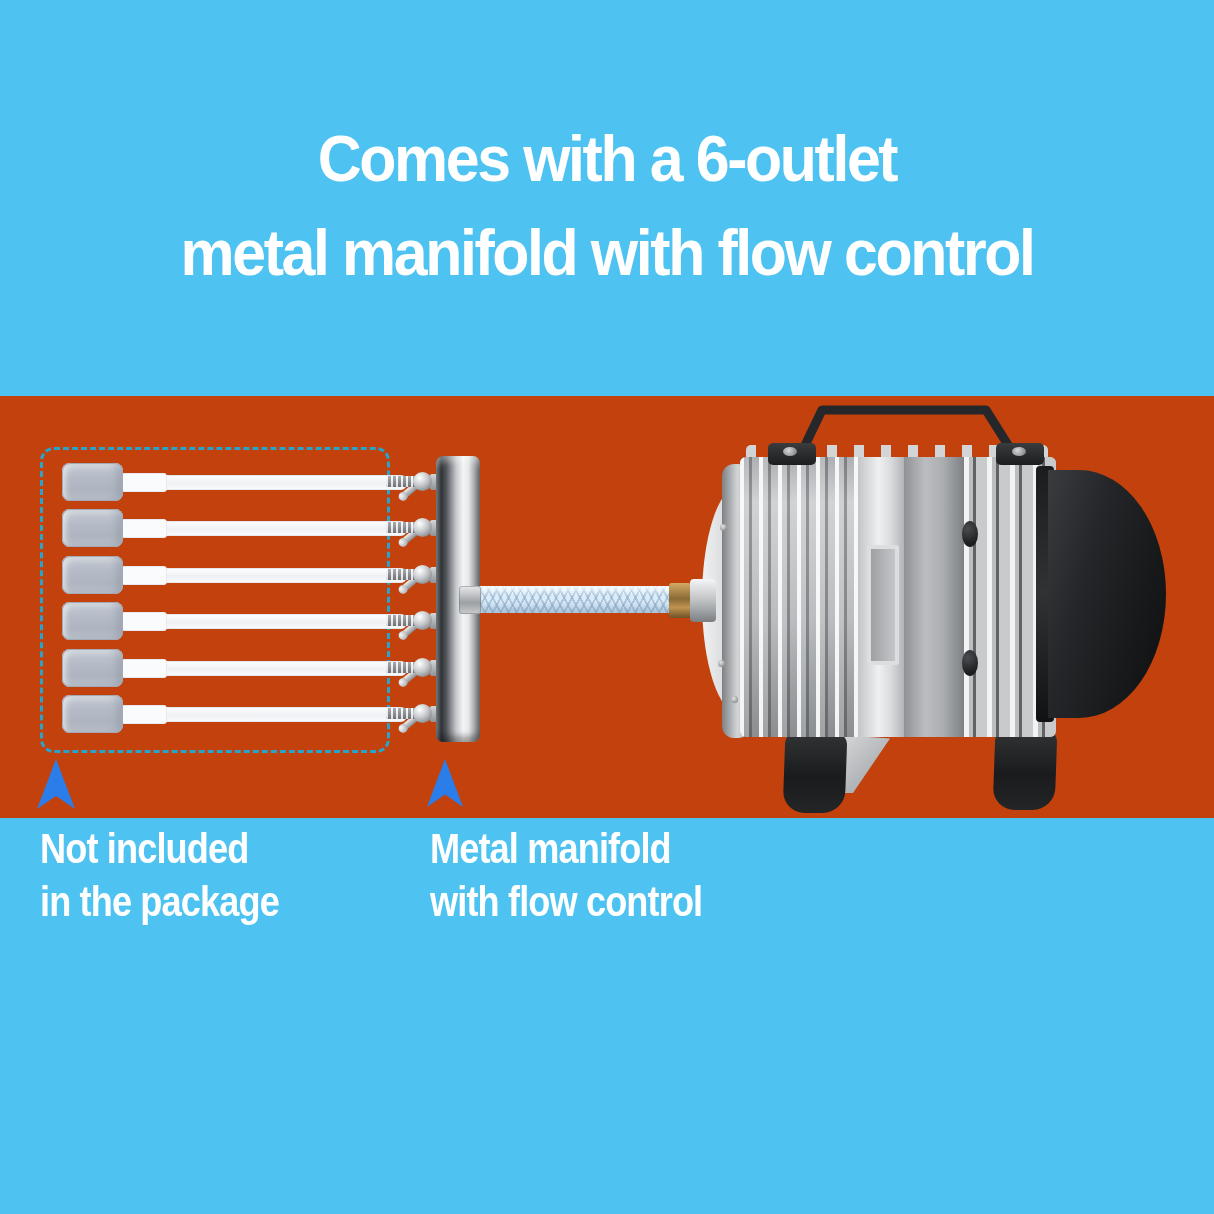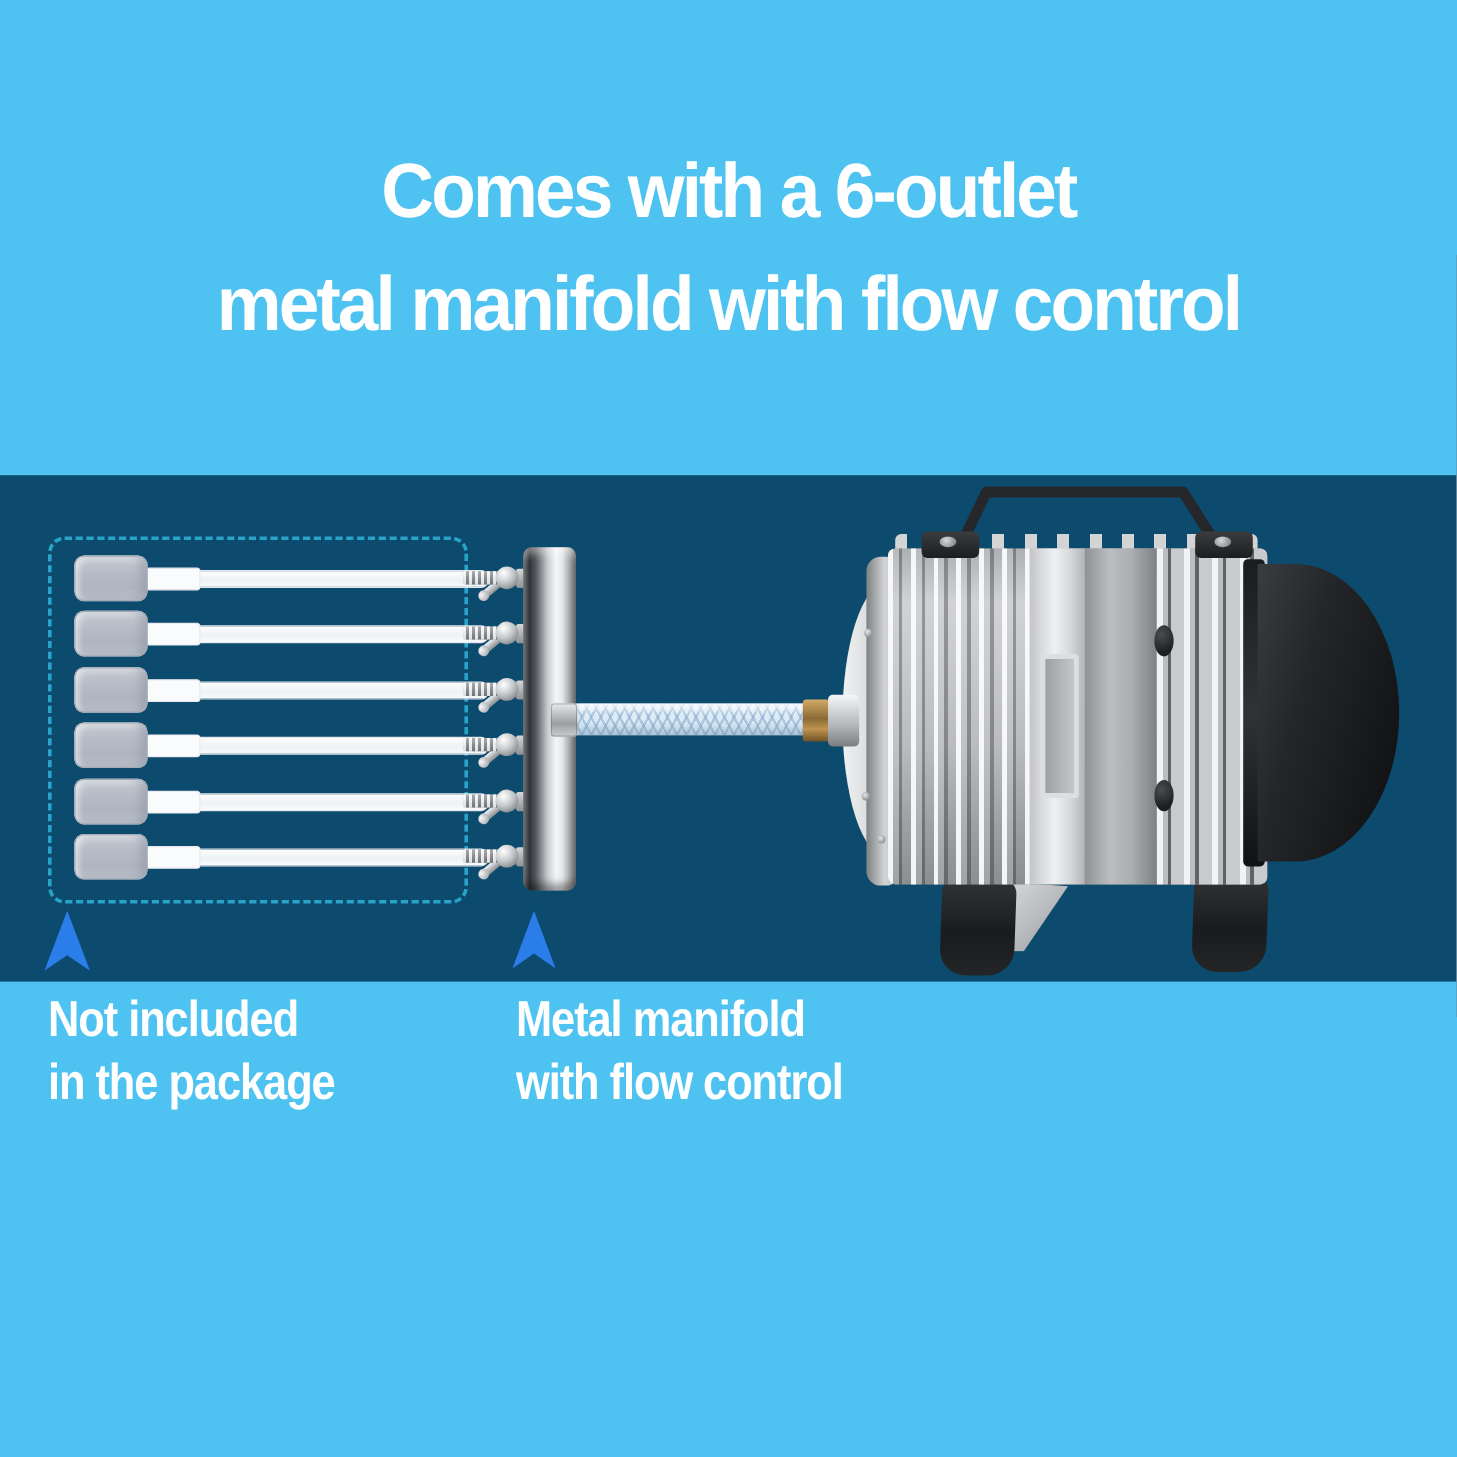--- a/index.html
+++ b/index.html
@@ -1,18 +1,18 @@
 <!DOCTYPE html>
 <html><head>
 <meta charset="utf-8">
 <style>
   html,body{margin:0;padding:0;background:#ffffff;}
   .canvas{
     position:relative;width:1214px;height:1214px;overflow:hidden;
-    background:#0c4a6e;font-family:"Liberation Sans",sans-serif;
+    background:#c2410c;font-family:"Liberation Sans",sans-serif;
     --blue:#4ec3f1;--arrow:#2b7de9;--teal:#29a3ca;
   }
   .band{position:absolute;left:0;width:1214px;background:var(--blue);}
   .band-top{top:0;height:396px;}
   .band-bottom{top:818px;height:396px;}
 
   
   .headline{
     position:absolute;top:112px;left:0;width:1214px;margin:0;
     text-align:center;color:#ffffff;font-weight:700;

